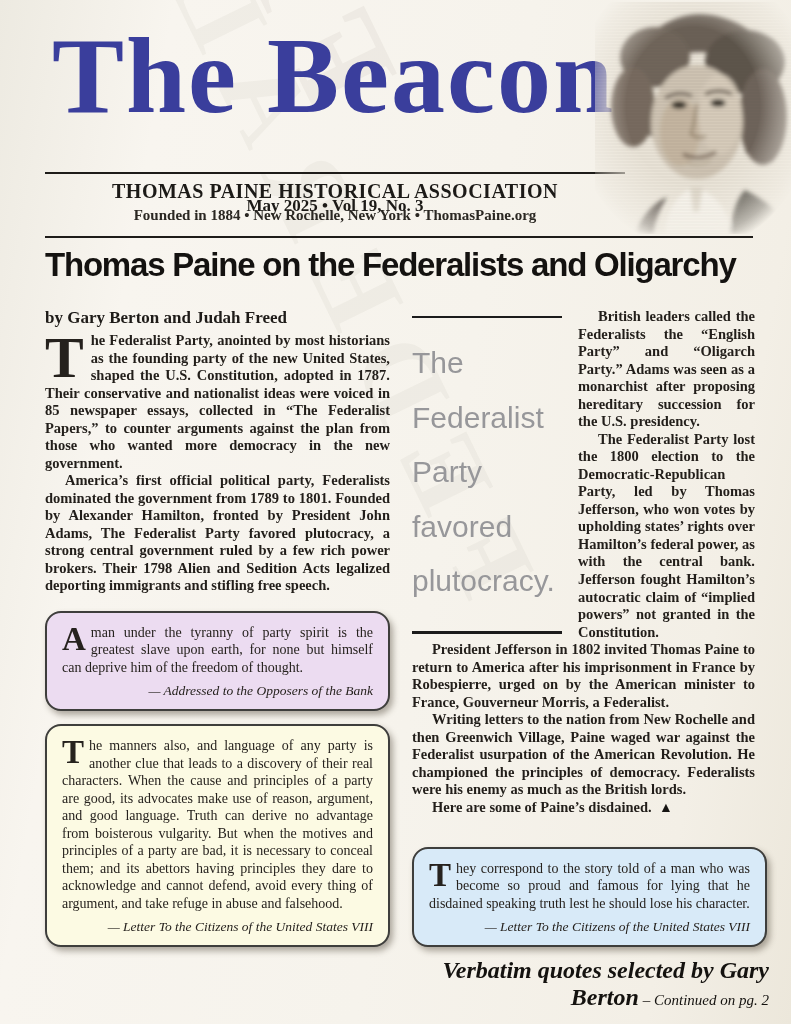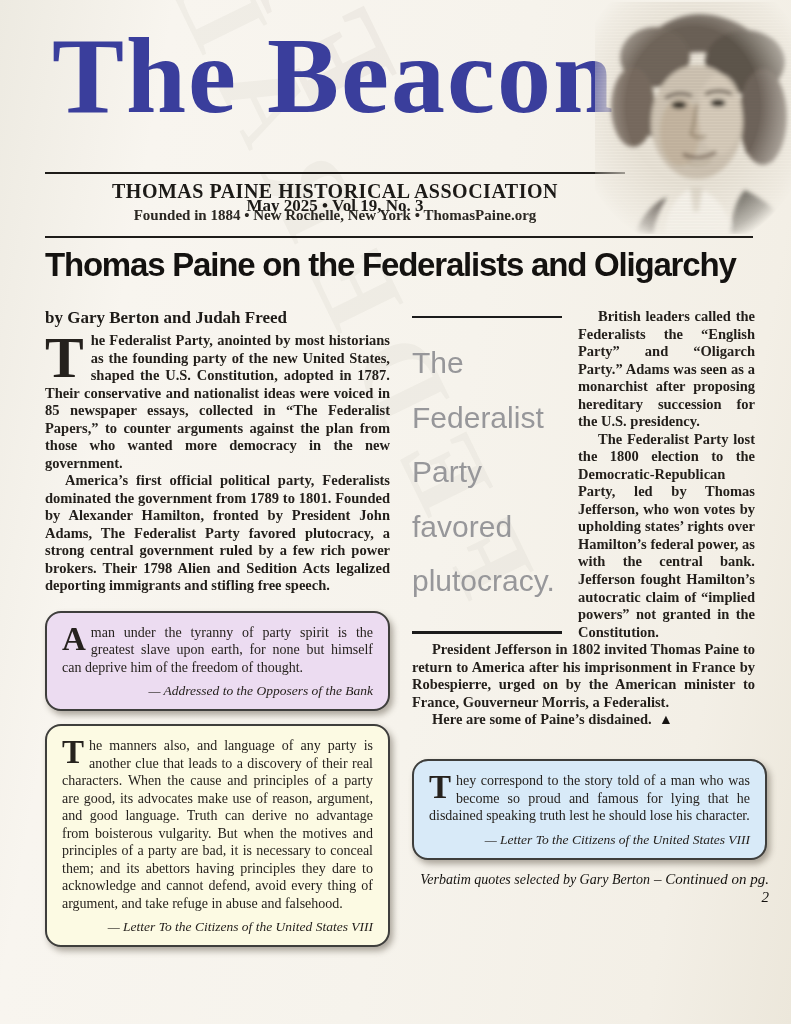--- a/index.html
+++ b/index.html
@@ -56,21 +56,21 @@
     font-weight:normal;font-size:14px;line-height:1.25;color:#26221e;text-align:justify;
     box-shadow:3px 4px 6px rgba(70,60,45,0.42);
   }
   .quote-box .qdrop{float:left;font-size:33px;line-height:26px;padding:2px 5px 0 0;font-weight:bold;color:#26221e;}
   .attribution{text-align:right;font-style:italic;font-size:13.5px;margin-top:7px;color:#26221e;}
   .qb-purple{background:#ecdcf1;margin-top:16px;}
   .qb-yellow{background:#fcfae3;margin-top:13px;}
   .qb-blue{background:#d8eaf8;margin-top:30px;margin-right:-12px;}
   .closing .tri{color:#161412;font-size:14px;}
   .footer-line{margin-top:10px;margin-right:-14px;text-align:right;color:#14120f;}
-  .f-bold{font-weight:normal;font-style:italic;font-size:14px;text-align:center;}
+  .f-bold{font-weight:bold;font-style:italic;font-size:24px;text-align:center;}
   .f-cont{font-style:italic;font-size:15px;}
 </style>
 </head>
 <body>
 
 <div class="page">
 
   <div class="watermark wm1">FEDERALIST</div>
   <div class="watermark wm2">FEDERALIST</div>
 
@@ -154,20 +154,21 @@
       </div>
     </div>
 
     <div class="col-right">
 
       <div class="pull-quote">The Federalist Party favored plutocracy.</div>
 
       <p class="body-p indent">British leaders called the Federalists the “English Party” and “Oligarch Party.” Adams was seen as a monarchist after proposing hereditary succession for the U.S. presidency.</p>
       <p class="body-p indent">The Federalist Party lost the 1800 election to the Democratic-Republican Party, led by Thomas Jefferson, who won votes by upholding states’ rights over Hamilton’s federal power, as with the central bank. Jefferson fought Hamilton’s autocratic claim of “implied powers” not granted in the Constitution.</p>
       <p class="body-p indent">President Jefferson in 1802 invited Thomas Paine to return to America after his imprisonment in France by Robespierre, urged on by the American minister to France, Gouverneur Morris, a Federalist.</p>
+      <p class="body-p indent">Writing letters to the nation from New Rochelle and then Greenwich Village, Paine waged war against the Federalist usurpation of the American Revolution. He championed the principles of democracy. Federalists were his enemy as much as the British lords.</p>
       <p class="body-p indent closing"><span>Here are some of Paine’s disdained.</span>&nbsp;&nbsp;<span class="tri">▲</span></p>
 
       <div class="quote-box qb-blue">
         <p class="qtext" style="margin:0"><span class="qdrop">T</span><span>hey correspond to the story told of a man who was become so proud and famous for lying that he disdained speaking truth lest he should lose his character.</span></p>
         <div class="attribution">— Letter To the Citizens of the United States VIII</div>
       </div>
 
       <div class="footer-line">
         <span class="f-bold">Verbatim quotes selected by Gary Berton</span>
         <span class="f-cont">– Continued on pg. 2</span>

